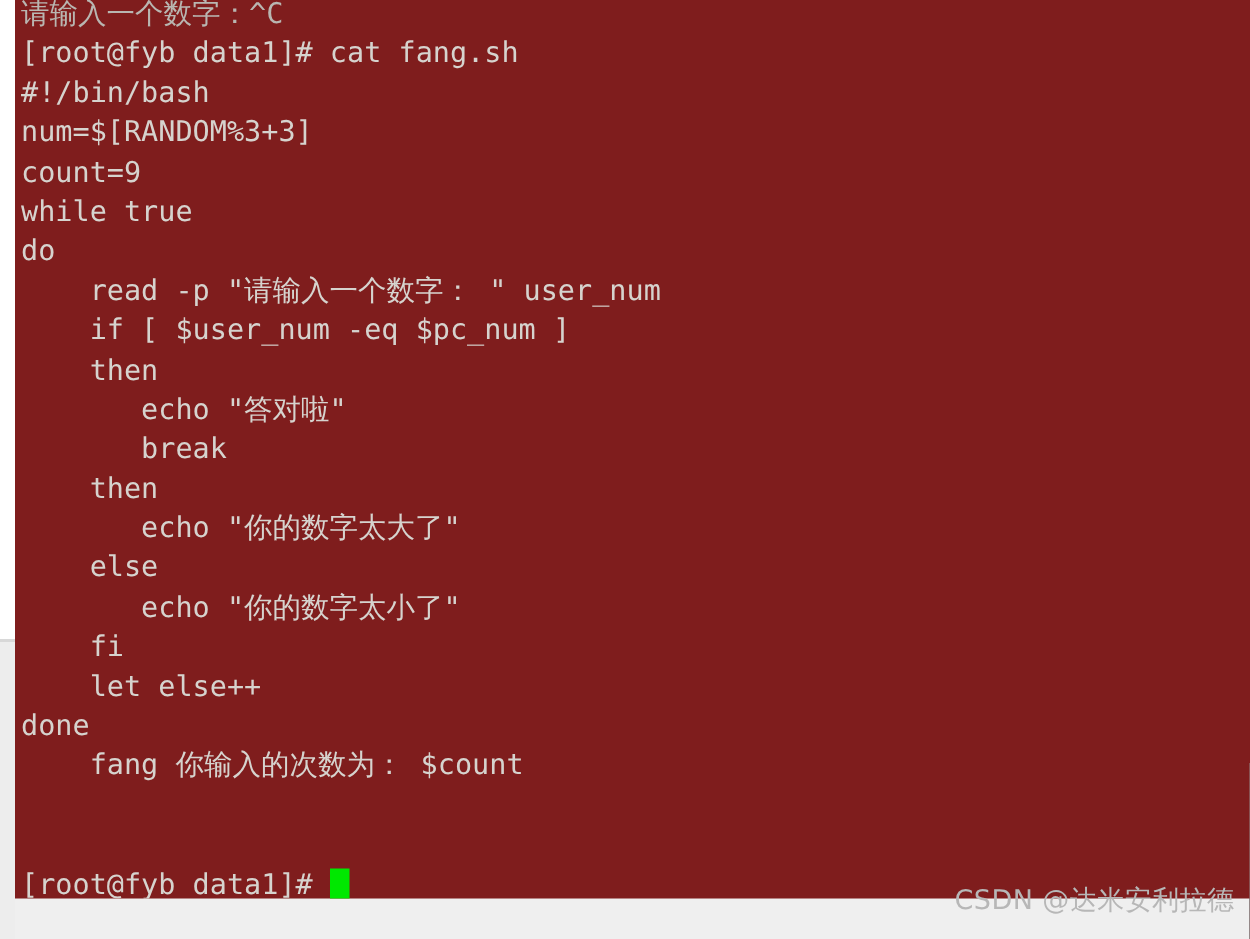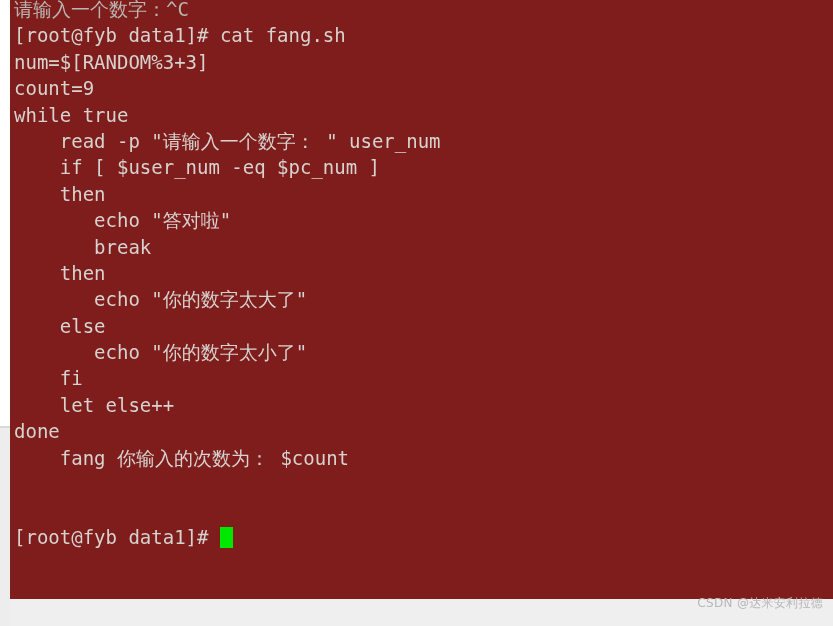--- a/index.html
+++ b/index.html
@@ -96,44 +96,46 @@
     height: 21px;
     background: #00e800;
     vertical-align: -4px;
   }
 
   
   #watermark {
     position: absolute;
     right: 10px;
     bottom: 14px;
-    font-size: 12px;
+    font-size: 18px;
     color: #b7b7b7;
     font-family: "DejaVu Sans", "Liberation Sans", sans-serif;
     white-space: pre;
     letter-spacing: 0.3px;
   }
 </style>
 </head>
 <body>
 
 <div id="page-chrome">
   <div id="chrome-left-upper"></div>
   <div id="chrome-divider"></div>
   <div id="chrome-left-lower"></div>
 </div>
 
 <div id="terminal">
   <div id="term-screen">
 
     <div class="line clipped">请输入一个数字：^C</div>
     <div class="line">[root@fyb data1]# cat fang.sh</div>
+    <div class="line">#!/bin/bash</div>
     <div class="line">num=$[RANDOM%3+3]</div>
     <div class="line">count=9</div>
     <div class="line">while true</div>
+    <div class="line">do</div>
     <div class="line">    read -p "请输入一个数字： " user_num</div>
     <div class="line">    if [ $user_num -eq $pc_num ]</div>
     <div class="line">    then</div>
     <div class="line">       echo "答对啦"</div>
     <div class="line">       break</div>
     <div class="line">    then</div>
     <div class="line">       echo "你的数字太大了"</div>
     <div class="line">    else</div>
     <div class="line">       echo "你的数字太小了"</div>
     <div class="line">    fi</div>

